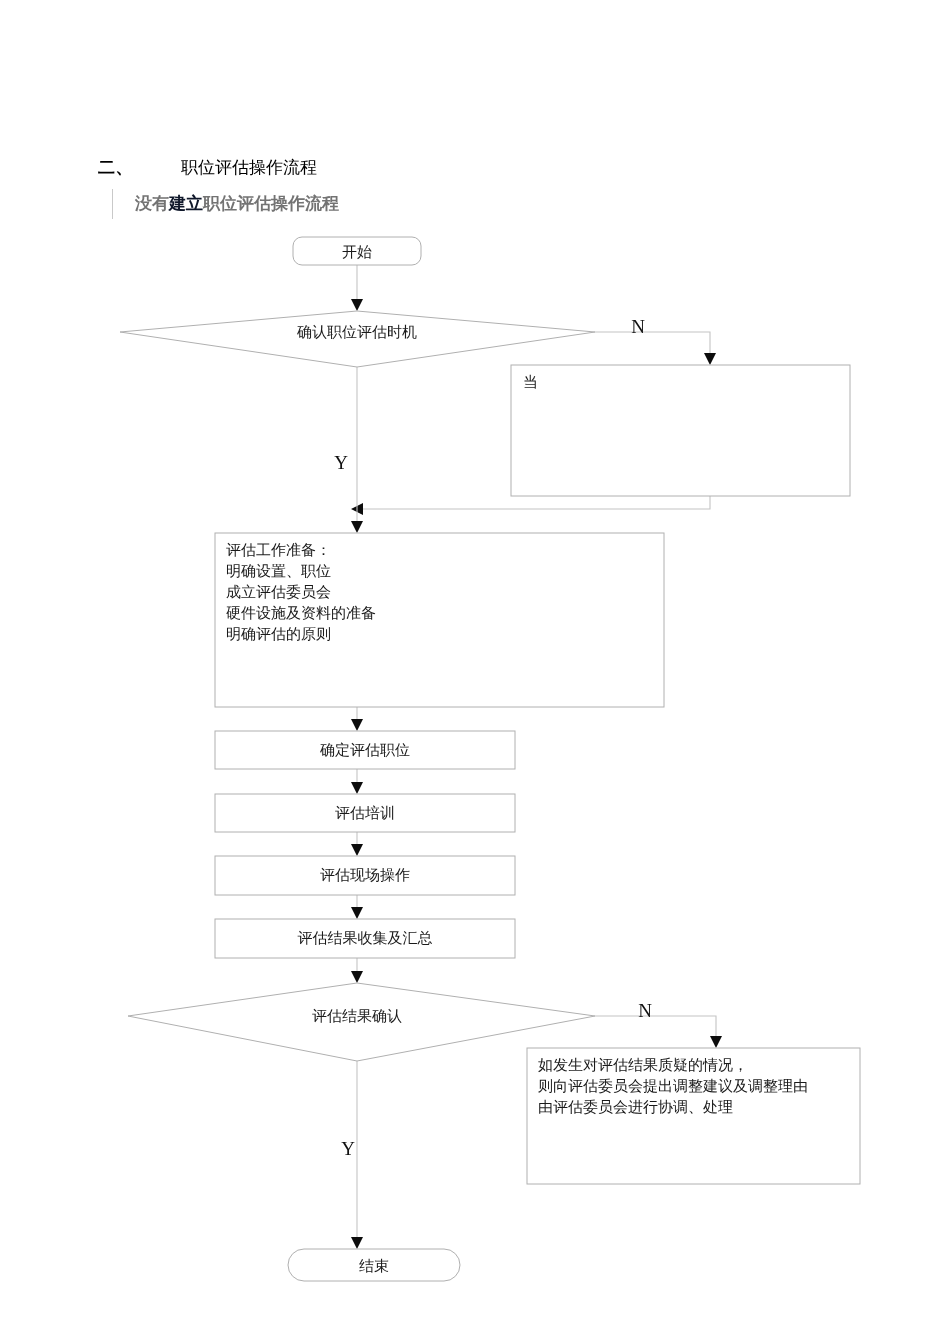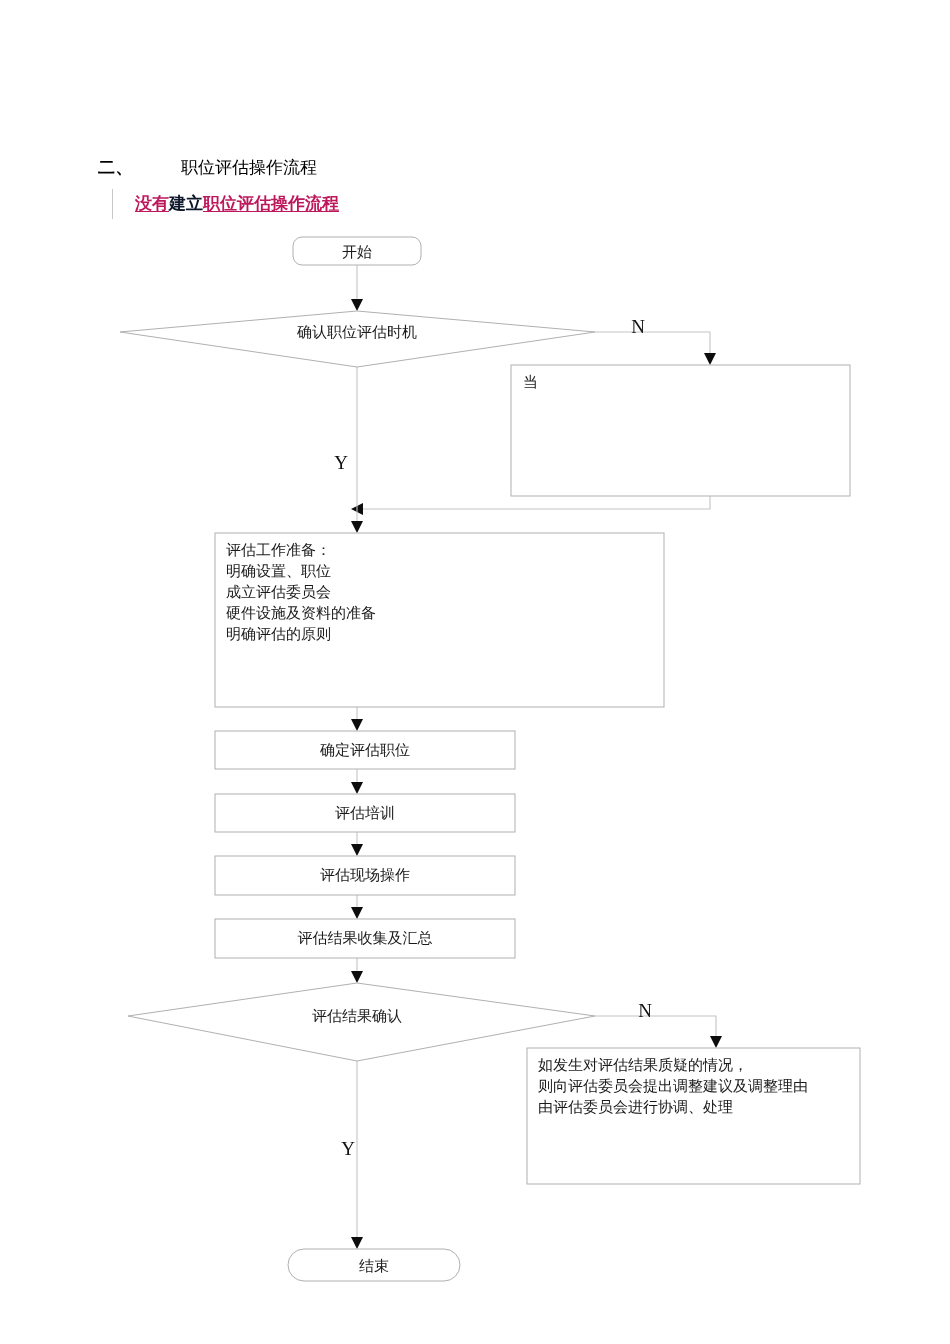--- a/index.html
+++ b/index.html
@@ -58,22 +58,21 @@
     background: #c9c9c9;
     margin-right: 22px;
   }
   .subtitle {
     font-size: 17px;
     line-height: 26px;
     font-weight: bold;
     white-space: pre;
   }
   .sub-blue {
-    color: #be185d;
-    text-decoration: underline;
+    color: #737373;
     text-underline-offset: 2px;
   }
   .sub-black {
     color: #0f172a;
     text-decoration: none;
   }
 
   
   .diagram {
     position: absolute;

